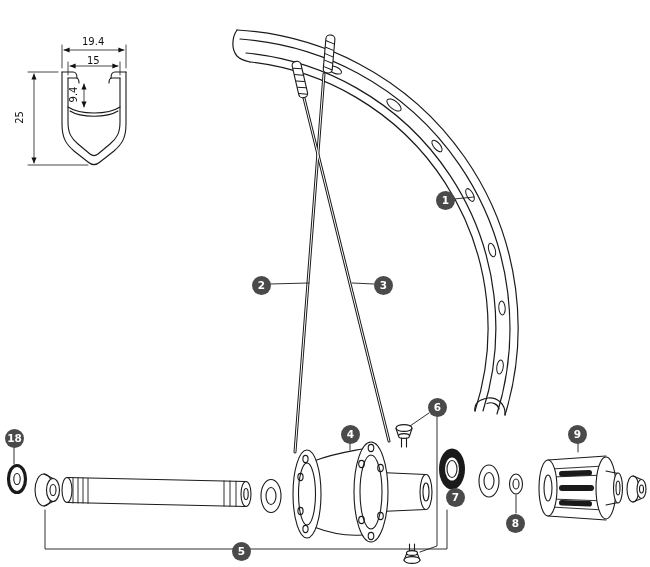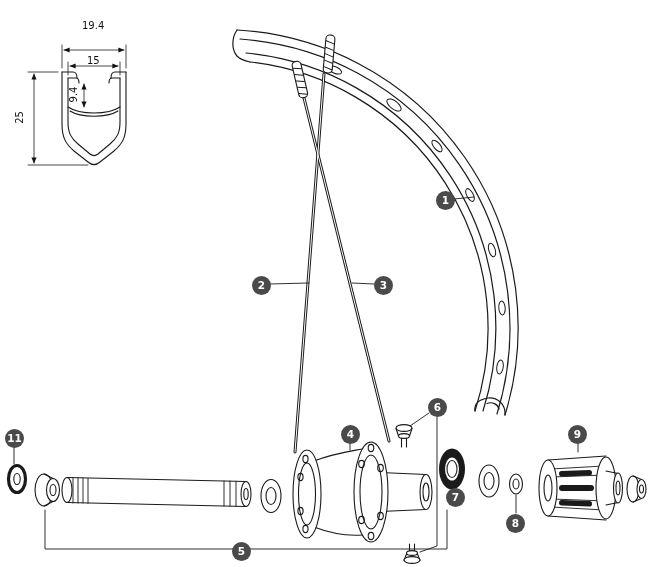--- a/index.html
+++ b/index.html
@@ -207,20 +207,20 @@
 
   <div class="callout" style="left:436px;top:191px">1</div>
   <div class="callout" style="left:252px;top:276px">2</div>
   <div class="callout" style="left:374px;top:276px">3</div>
   <div class="callout" style="left:341px;top:425px">4</div>
   <div class="callout" style="left:428px;top:398px">6</div>
   <div class="callout" style="left:446px;top:488px">7</div>
   <div class="callout" style="left:506px;top:514px">8</div>
   <div class="callout" style="left:568px;top:425px">9</div>
   <div class="callout" style="left:232px;top:542px">5</div>
-  <div class="callout" style="left:5px;top:429px">11</div>
-
-  <span class="dim" style="left:82px;top:20px">19.4</span>
+  <div class="callout" style="left:5px;top:429px">18</div>
+
+  <span class="dim" style="left:82px;top:36px">19.4</span>
   <span class="dim" style="left:87px;top:55px">15</span>
   <span class="dim vert" style="left:66px;top:89px">9.4</span>
   <span class="dim vert" style="left:13px;top:112px">25</span>
 
 </div>
 
 </body></html>

